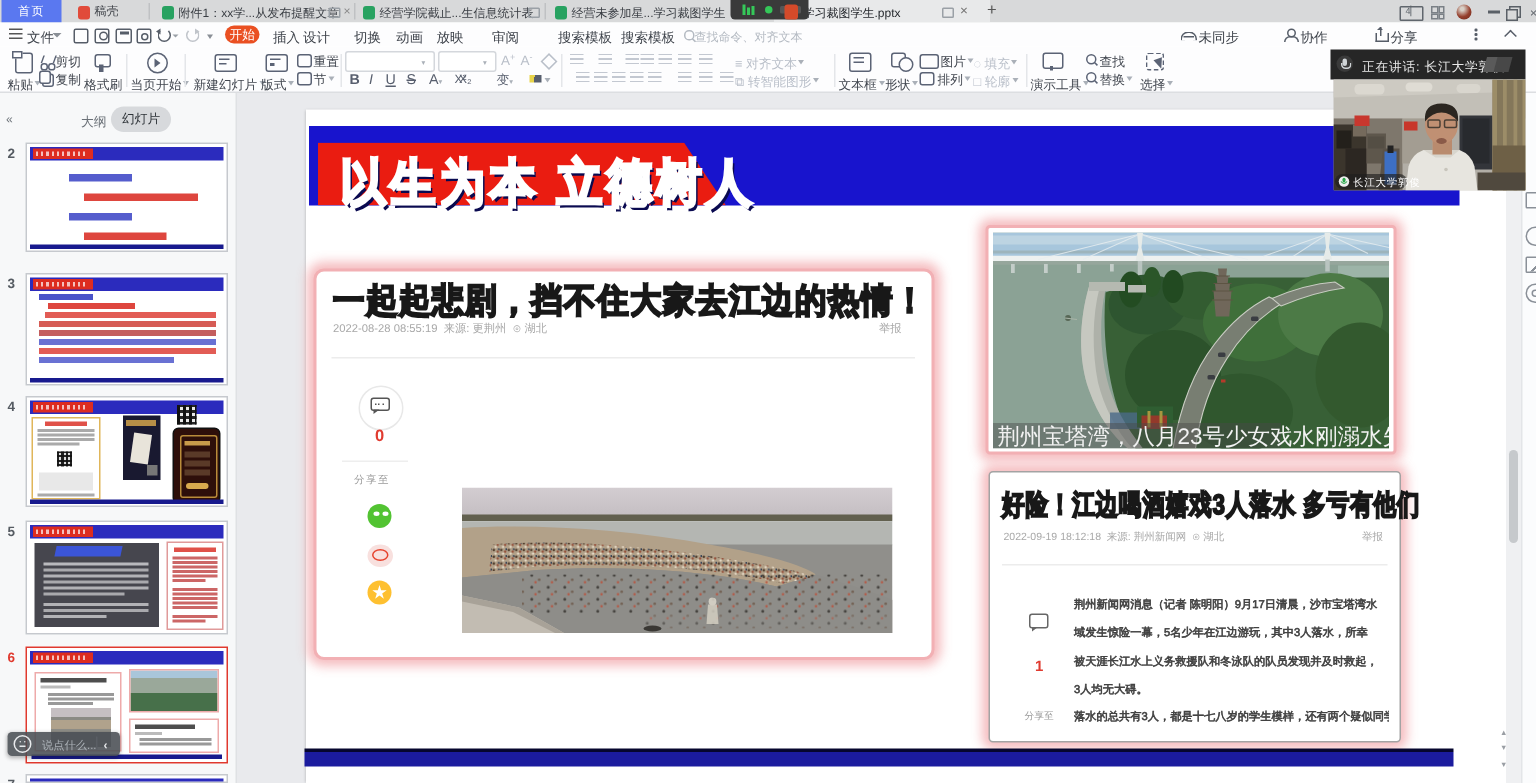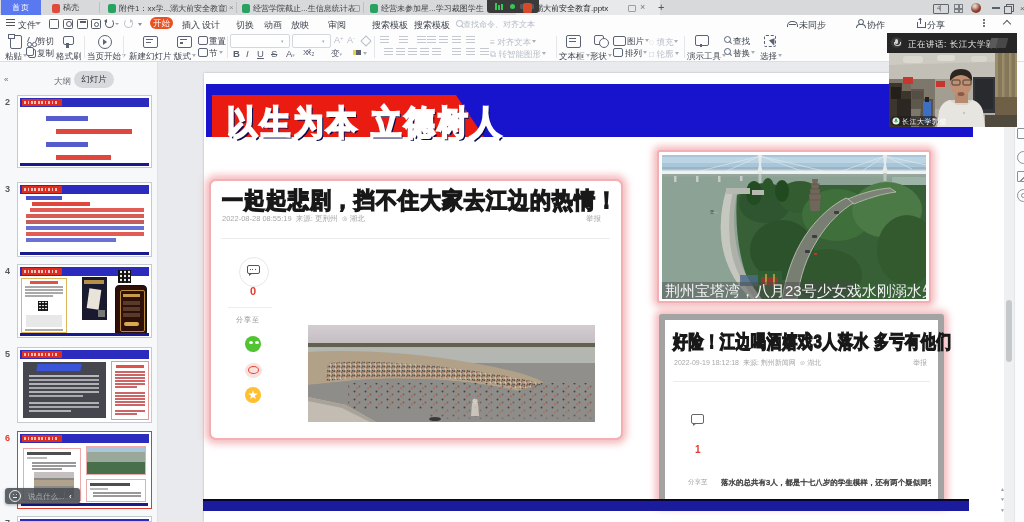--- a/index.html
+++ b/index.html
@@ -19,36 +19,36 @@
 
 <div class="ab" id="tabbar" style="left:0;top:0;width:1024px;height:15px;background:#d8d9da;font-size:8.5px;color:#454a50">
 
   <div class="ab" style="left:1px;top:0;width:40px;height:15px;background:#5a78f0;color:#fff;border-radius:0 0 0 0;text-align:center;line-height:15px;font-size:8px"><span class="cjk" style="letter-spacing:1px">首页</span></div>
 
   <div class="ab" style="left:52px;top:3.5px;width:8px;height:9px;background:#e14b3a;border-radius:2px"></div>
   <div class="ab" style="left:63px;top:3px;font-size:8px;line-height:9px;color:#3a3e44">稿壳</div>
   <div class="ab" style="left:99px;top:2px;width:1px;height:11px;background:#bfc1c3"></div>
 
   <div class="ab" style="left:108px;top:3.5px;width:8px;height:9px;background:#28a261;border-radius:2px"></div>
-  <div class="ab" style="left:119px;top:3px;font-size:8px;color:#3a3e44">附件1：xx学...溺大前安全教育</div>
+  <div class="ab" style="left:119px;top:3px;font-size:8px;color:#3a3e44">附件1：xx学...从发布提醒文章</div>
   <div class="ab" style="left:219px;top:5px;width:6px;height:5px;border:1px solid #9aa0a6;border-radius:1px"></div>
   <div class="ab" style="left:229px;top:3px;color:#888;font-size:8px">×</div>
   <div class="ab" style="left:236px;top:2px;width:1px;height:11px;background:#bfc1c3"></div>
 
   <div class="ab" style="left:242px;top:3.5px;width:8px;height:9px;background:#28a261;border-radius:2px"></div>
   <div class="ab" style="left:253px;top:3px;font-size:8px;color:#3a3e44">经营学院截止...生信息统计表</div>
   <div class="ab" style="left:352px;top:5px;width:6px;height:5px;border:1px solid #9aa0a6;border-radius:1px"></div>
   <div class="ab" style="left:363px;top:2px;width:1px;height:11px;background:#bfc1c3"></div>
 
   <div class="ab" style="left:370px;top:3.5px;width:8px;height:9px;background:#28a261;border-radius:2px"></div>
   <div class="ab" style="left:381px;top:3px;font-size:8px;color:#3a3e44">经营未参加星...学习裁图学生</div>
 
   <div class="ab" style="left:516px;top:0;width:144px;height:15px;background:#e8e9ea"></div>
   <div class="ab" style="left:523px;top:3px;width:9px;height:10px;background:#d44a2a;border-radius:2px;z-index:5"></div>
-  <div class="ab" style="left:535px;top:3px;font-size:8px;color:#26292e">溺大前安全教育.pptx</div>
+  <div class="ab" style="left:535px;top:3px;font-size:8px;color:#26292e">学习裁图学生.pptx</div>
   <div class="ab" style="left:628px;top:5px;width:6px;height:5px;border:1px solid #9aa0a6;border-radius:1px"></div>
   <div class="ab" style="left:640px;top:2px;color:#777;font-size:9px">×</div>
   <div class="ab" style="left:658px;top:1px;color:#555;font-size:11px">+</div>
 
   <div class="ab" style="left:487px;top:0;width:52px;height:13px;background:#3a3a3a;border-radius:0 0 3px 3px">
     <div class="ab" style="left:8px;top:3px;width:2px;height:7px;background:#35c759"></div>
     <div class="ab" style="left:11px;top:5px;width:2px;height:5px;background:#35c759"></div>
     <div class="ab" style="left:14px;top:4px;width:2px;height:6px;background:#35c759"></div>
     <div class="ab" style="left:23px;top:4px;width:5px;height:5px;background:#35c759;border-radius:50%"></div>
     <div class="ab" style="left:33px;top:4px;width:14px;height:5px;background:#565656;border-radius:1px"></div>
@@ -503,29 +503,30 @@
         <rect x="96" y="116" width="24" height="14" fill="#2f5e32"></rect>
         <rect x="99" y="122" width="17" height="9" fill="#93392a"></rect>
         <rect x="103" y="119" width="2" height="11" fill="#a8963f"></rect>
           <rect x="111" y="119" width="2" height="11" fill="#a8963f"></rect>
       </g>
       <rect y="127" width="192" height="17" fill="#4a4a4a" opacity=".45"></rect>
       <text x="3" y="141" font-size="15" fill="#f2f2f2" letter-spacing="0">荆州宝塔湾，八月23号少女戏水刚溺水失踪</text>
     </svg>
   </div>
 
-  <div class="ab" style="left:501px;top:252px;width:273px;height:179px;background:#fff;border:6px solid #a3a3a3;border-radius:3px;box-shadow:0 0 7px 4px rgba(243,176,180,.85)">
+  <div class="ab" style="left:501px;top:252px;width:273px;height:179px;background:#fff;border:1px solid #a3a3a3;border-radius:3px;box-shadow:0 0 7px 4px rgba(243,176,180,.85)">
     <div class="ab" style="left:8px;top:10px;font-size:15px;font-weight:bold;color:#181818;letter-spacing:0.6px;white-space:nowrap;-webkit-text-stroke:1px #181818;transform:scaleY(1.25);transform-origin:left top">好险！江边喝酒嬉戏3人落水 多亏有他们</div>
     <div class="ab" style="left:9px;top:38px;font-size:7px;color:#a8a8a8;white-space:nowrap">2022-09-19 18:12:18&nbsp;&nbsp;来源: 荆州新闻网&nbsp;&nbsp;⊙ 湖北</div>
     <div class="ab" style="left:248px;top:38px;font-size:7px;color:#a8a8a8">举报</div>
     <div class="ab" style="left:8px;top:61px;width:257px;height:1px;background:#ececec"></div>
     <div class="ab" style="left:26px;top:94px;width:13px;height:10px;border:1.5px solid #666;border-radius:2px;box-sizing:border-box"></div>
     <div class="ab" style="left:28px;top:103px;width:0;height:0;border-top:3px solid #666;border-right:4px solid transparent"></div>
     <div class="ab" style="left:30px;top:124px;font-size:10px;color:#e03b30;font-weight:bold">1</div>
     <div class="ab" style="left:23px;top:158px;font-size:6.5px;color:#9a9a9a">分享至</div>
+    <div class="ab" style="left:56px;top:78px;width:203px;font-size:7.5px;color:#414141;line-height:19px;letter-spacing:0;-webkit-text-stroke:.4px #414141">荆州新闻网消息（记者 陈明阳）9月17日清晨，沙市宝塔湾水域发生惊险一幕，5名少年在江边游玩，其中3人落水，所幸被天涯长江水上义务救援队和冬泳队的队员发现并及时救起，3人均无大碍。</div>
     <div class="ab" style="left:56px;top:153px;width:210px;font-size:7.5px;color:#414141;line-height:19px;letter-spacing:0;white-space:nowrap;overflow:hidden;-webkit-text-stroke:.4px #414141">落水的总共有3人，都是十七八岁的学生模样，还有两个疑似同学的年轻人在岸边。</div>
   </div>
 
   <div class="ab" style="left:45px;top:437px;width:766px;height:12px;background:linear-gradient(180deg,#06062e 0 2px,#1b1b9e 2px)"></div>
 
   <div class="ab" style="left:846px;top:0;width:10px;height:460px;background:#eff0f2"></div>
   <div class="ab" style="left:847.5px;top:238px;width:6px;height:62px;background:#c6c9cc;border-radius:3px"></div>
   <div class="ab" style="left:842px;top:424px;color:#9a9ea4;font-size:5px">▲</div>
   <div class="ab" style="left:842px;top:434px;color:#9a9ea4;font-size:5px">▼</div>
   <div class="ab" style="left:842px;top:445px;color:#9a9ea4;font-size:5px">▼</div>

